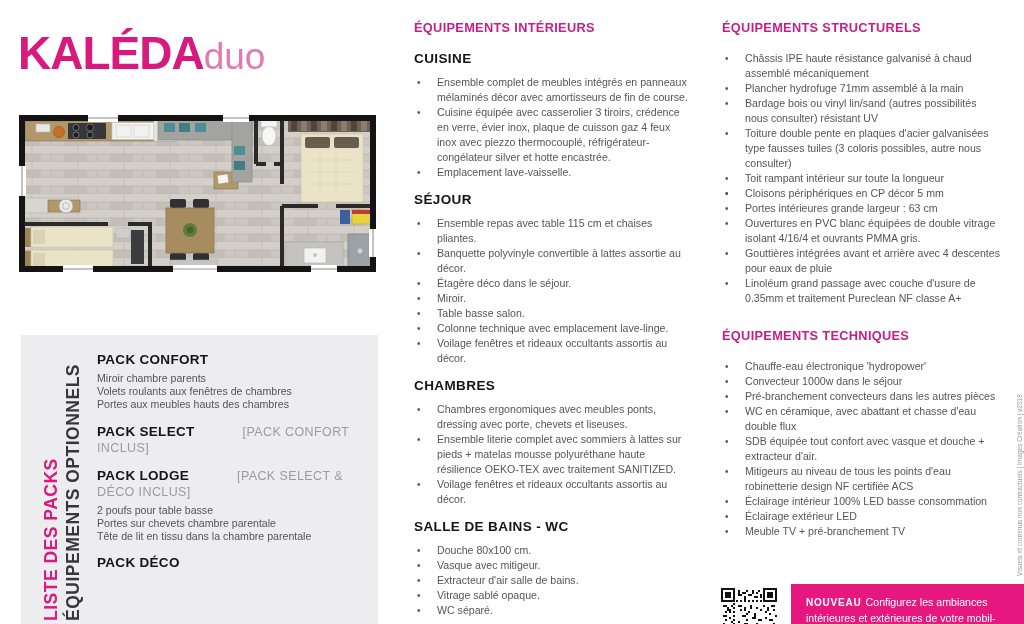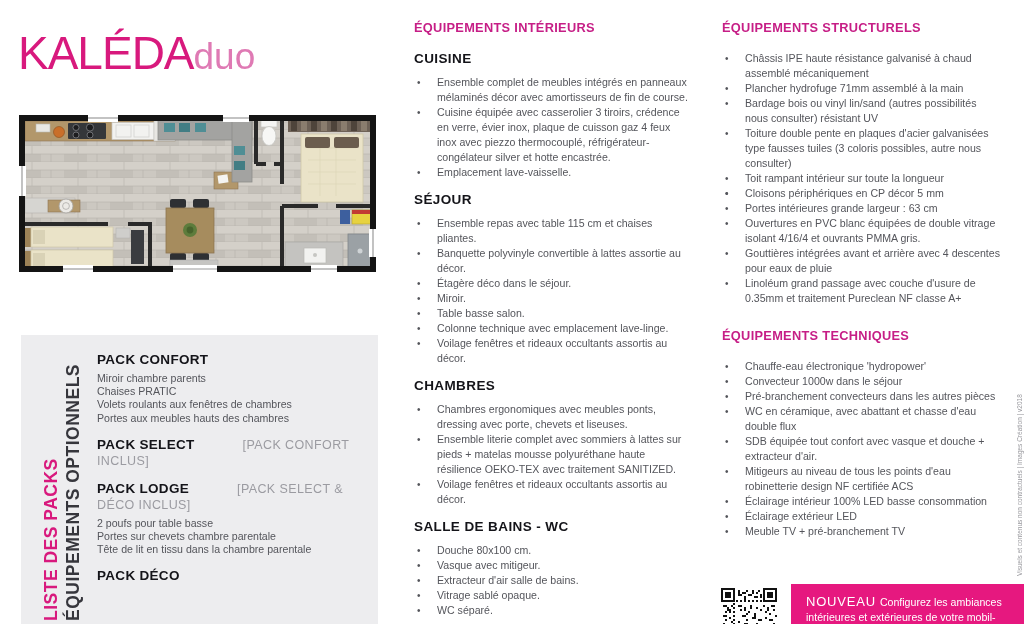--- a/index.html
+++ b/index.html
@@ -1,20 +1,20 @@
 <!DOCTYPE html>
 <html style="--brand: #d8197d; --brandlight: #df7ab4; --heading: #c61e86; --banner: #e6187f;"><head>
 <meta charset="utf-8">
 <style>
   html,body{margin:0;padding:0;background:#fff;}
   .page{position:relative;width:1024px;height:624px;overflow:hidden;background:#ffffff;
         font-family:"Liberation Sans",sans-serif;color:#54555b;}
   
   .logo{position:absolute;left:18px;top:26px;white-space:nowrap;}
-  .logo .brand{font-size:46px;font-weight:400;letter-spacing:-1px;color:var(--brand,#d8197d);margin-top:23px;}
+  .logo .brand{font-size:46px;font-weight:700;letter-spacing:-1px;color:var(--brand,#d8197d);margin-top:23px;}
   .logo .variant{font-size:37px;font-weight:300;letter-spacing:0;color:var(--brandlight,#df7ab4);}
   
   .floorplan{position:absolute;left:18px;top:114px;width:359px;height:159px;}
   
   .packs-panel{position:absolute;left:21px;top:335px;width:357px;height:289px;background:#ededef;}
   .vtitle{position:absolute;left:40px;top:621px;width:286px;height:46px;
           transform:rotate(-90deg);transform-origin:0 0;line-height:22px;}
   .vtitle .v1{font-size:17.5px;font-weight:700;letter-spacing:.5px;color:var(--brand,#d8197d);}
   .vtitle .v2{font-size:17.5px;font-weight:700;letter-spacing:.5px;color:#36363c;}
   .packs{position:absolute;left:97px;top:352px;width:268px;}
@@ -32,21 +32,21 @@
   .col section{margin:0 0 12px 0;}
   .col ul{margin:0;padding:0;list-style:none;}
   .col li{position:relative;padding-left:23px;font-size:10.6px;line-height:15px;color:#54555b;}
   .col li .dot{position:absolute;left:3px;top:0;font-size:10px;color:#54555b;}
   .col h2.second{margin-top:22px;}
   
   .qr{position:absolute;left:721px;top:588px;width:56px;height:56px;}
   .banner{position:absolute;left:791px;top:584px;width:233px;height:58px;
           background:var(--banner,#e6187f);color:#fff;padding:11px 0 0 15px;box-sizing:border-box;}
   .banner .btxt{font-size:10.6px;line-height:14.5px;font-weight:400;}
-  .banner .blabel{font-weight:400;font-size:13px;letter-spacing:.8px;margin-right:4px;}
+  .banner .blabel{font-weight:700;font-size:10px;letter-spacing:.8px;margin-right:4px;}
   .sidenote{position:absolute;left:1016px;top:576px;width:200px;height:9px;
             transform:rotate(-90deg);transform-origin:0 0;
             font-size:6.5px;color:#97979c;white-space:nowrap;}
 </style>
 </head>
 <body>
 
 <div class="page">
 
   <div class="logo">
@@ -174,21 +174,20 @@
   <div class="packs-panel"></div>
   <div class="vtitle">
     <div class="v1">LISTE DES PACKS</div>
     <div class="v2">ÉQUIPEMENTS OPTIONNELS</div>
   </div>
   <div class="packs">
       <section class="pack">
     <h3><span class="pack-title-main">PACK CONFORT</span><span class="pack-suffix"></span></h3>
     <ul>
           <li>Miroir chambre parents</li>
-          <li>Chaises PRATIC</li>
           <li>Volets roulants aux fenêtres de chambres</li>
           <li>Portes aux meubles hauts des chambres</li>
         </ul>
   </section>
       <section class="pack">
     <h3><span class="pack-title-main">PACK SELECT</span><span class="pack-suffix">[PACK CONFORT INCLUS]</span></h3>
   </section>
       <section class="pack">
     <h3><span class="pack-title-main">PACK LODGE</span><span class="pack-suffix">[PACK SELECT &amp; DÉCO INCLUS]</span></h3>
     <ul>

